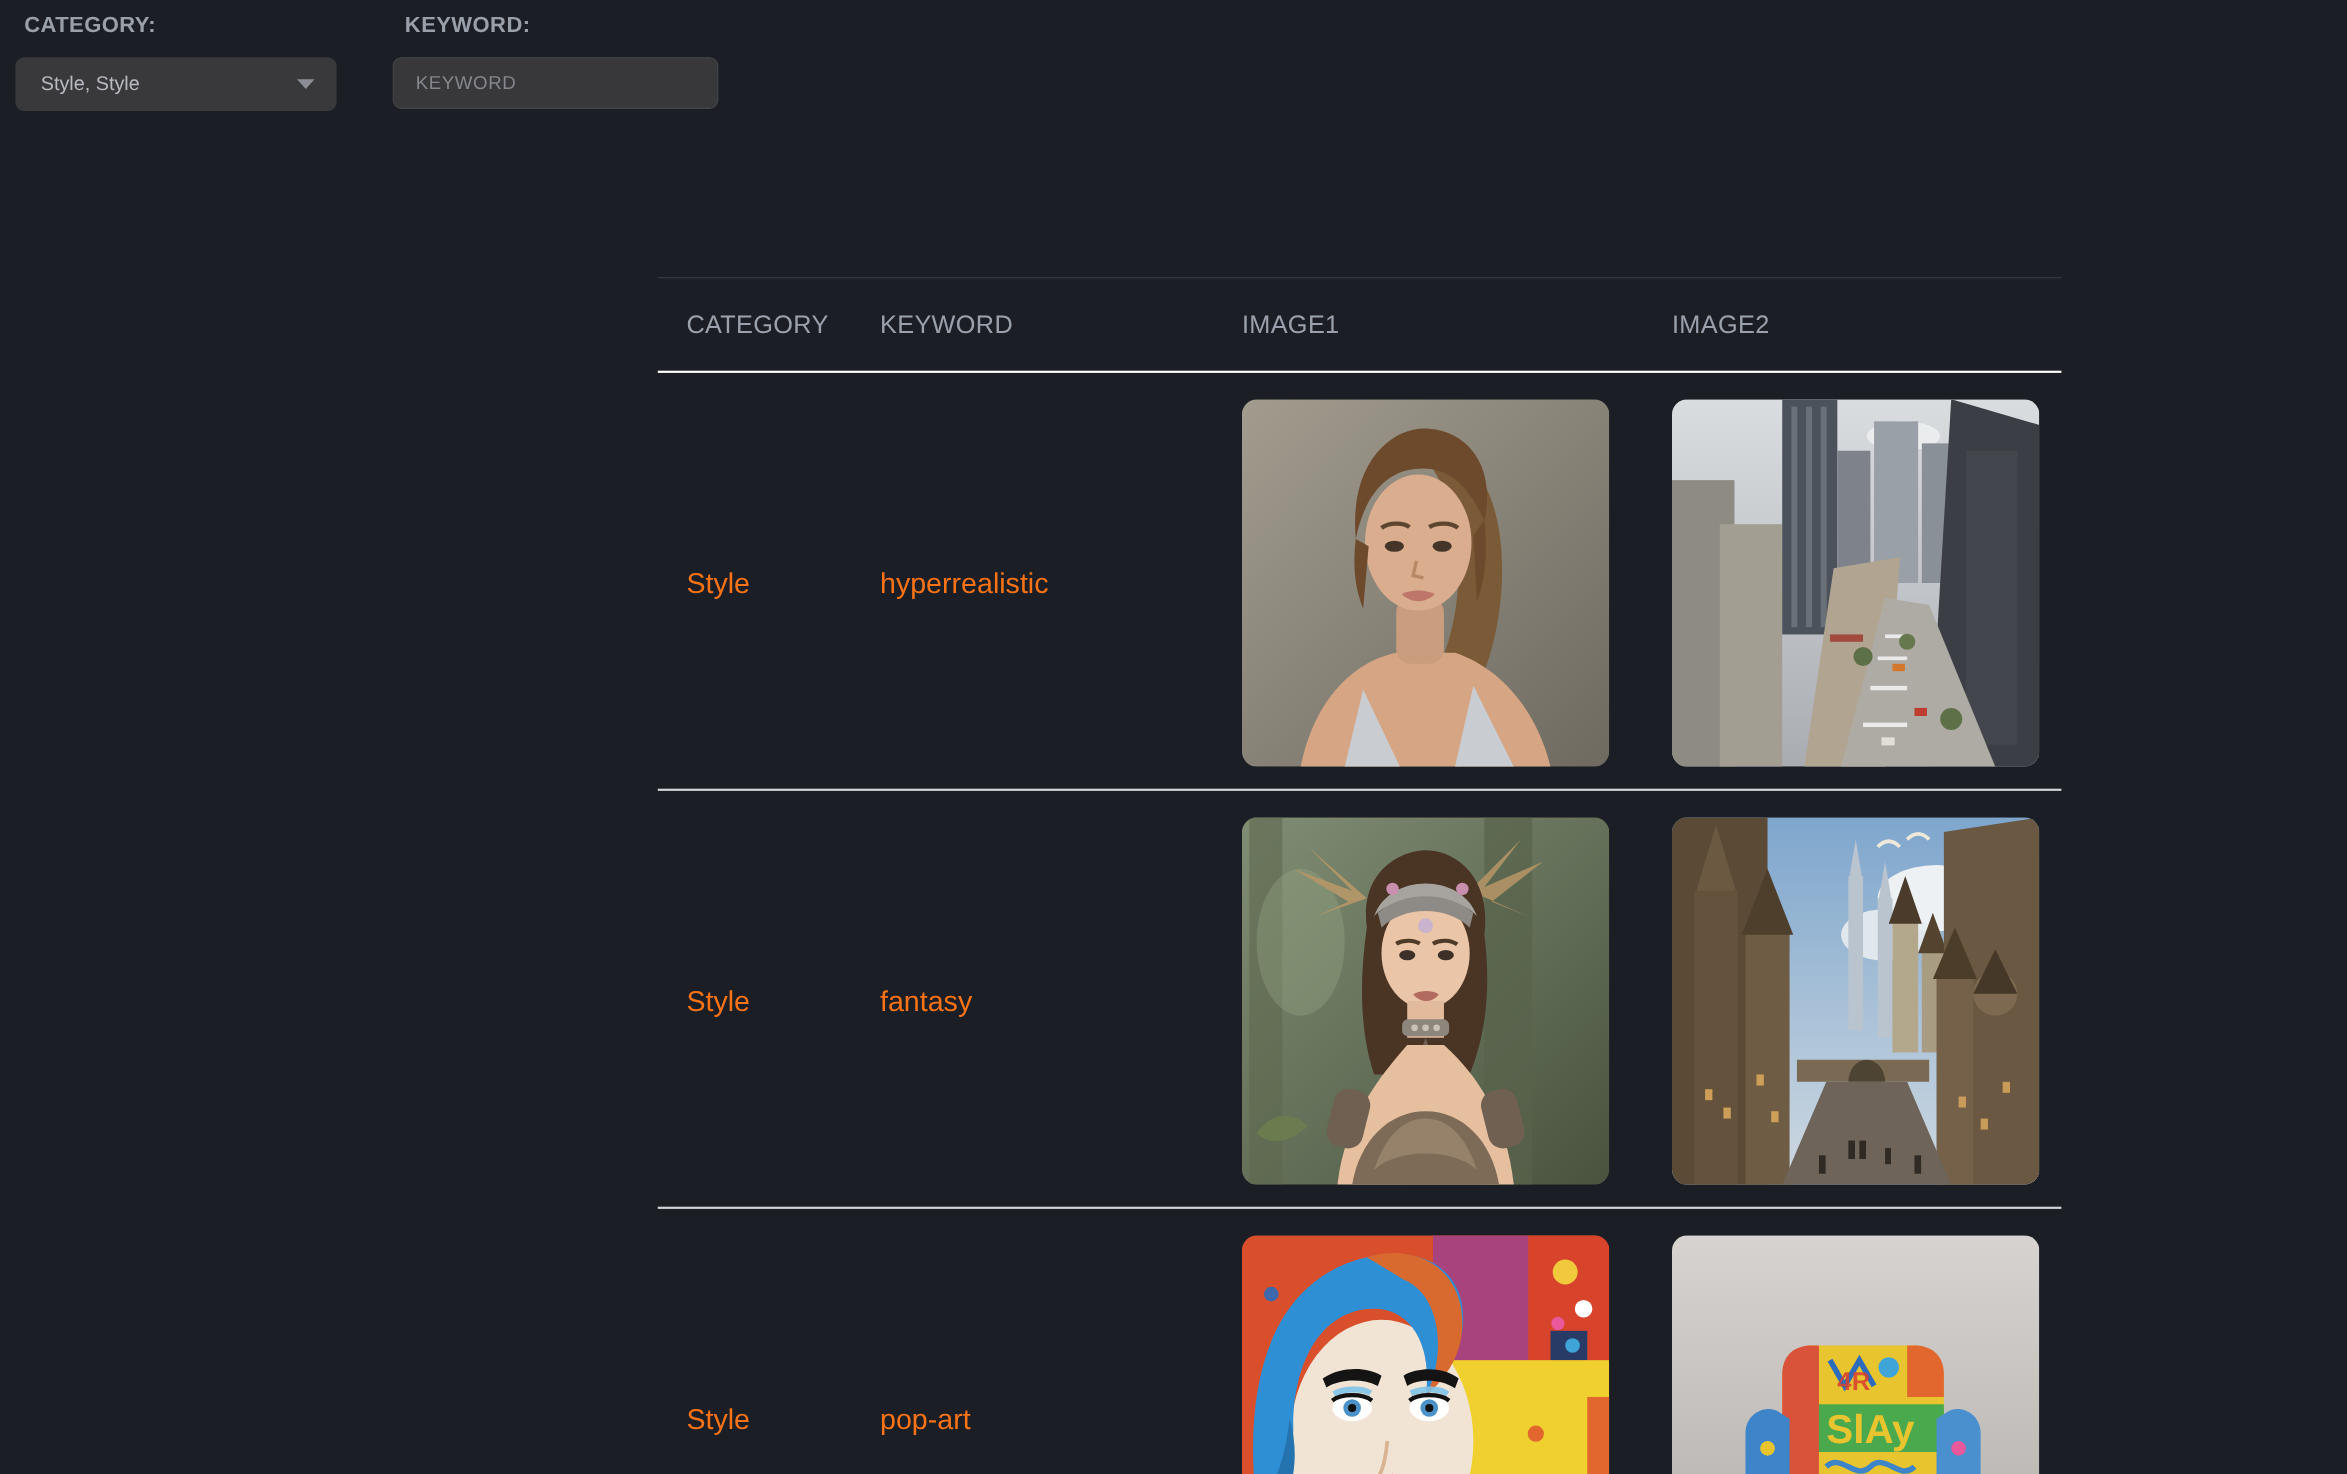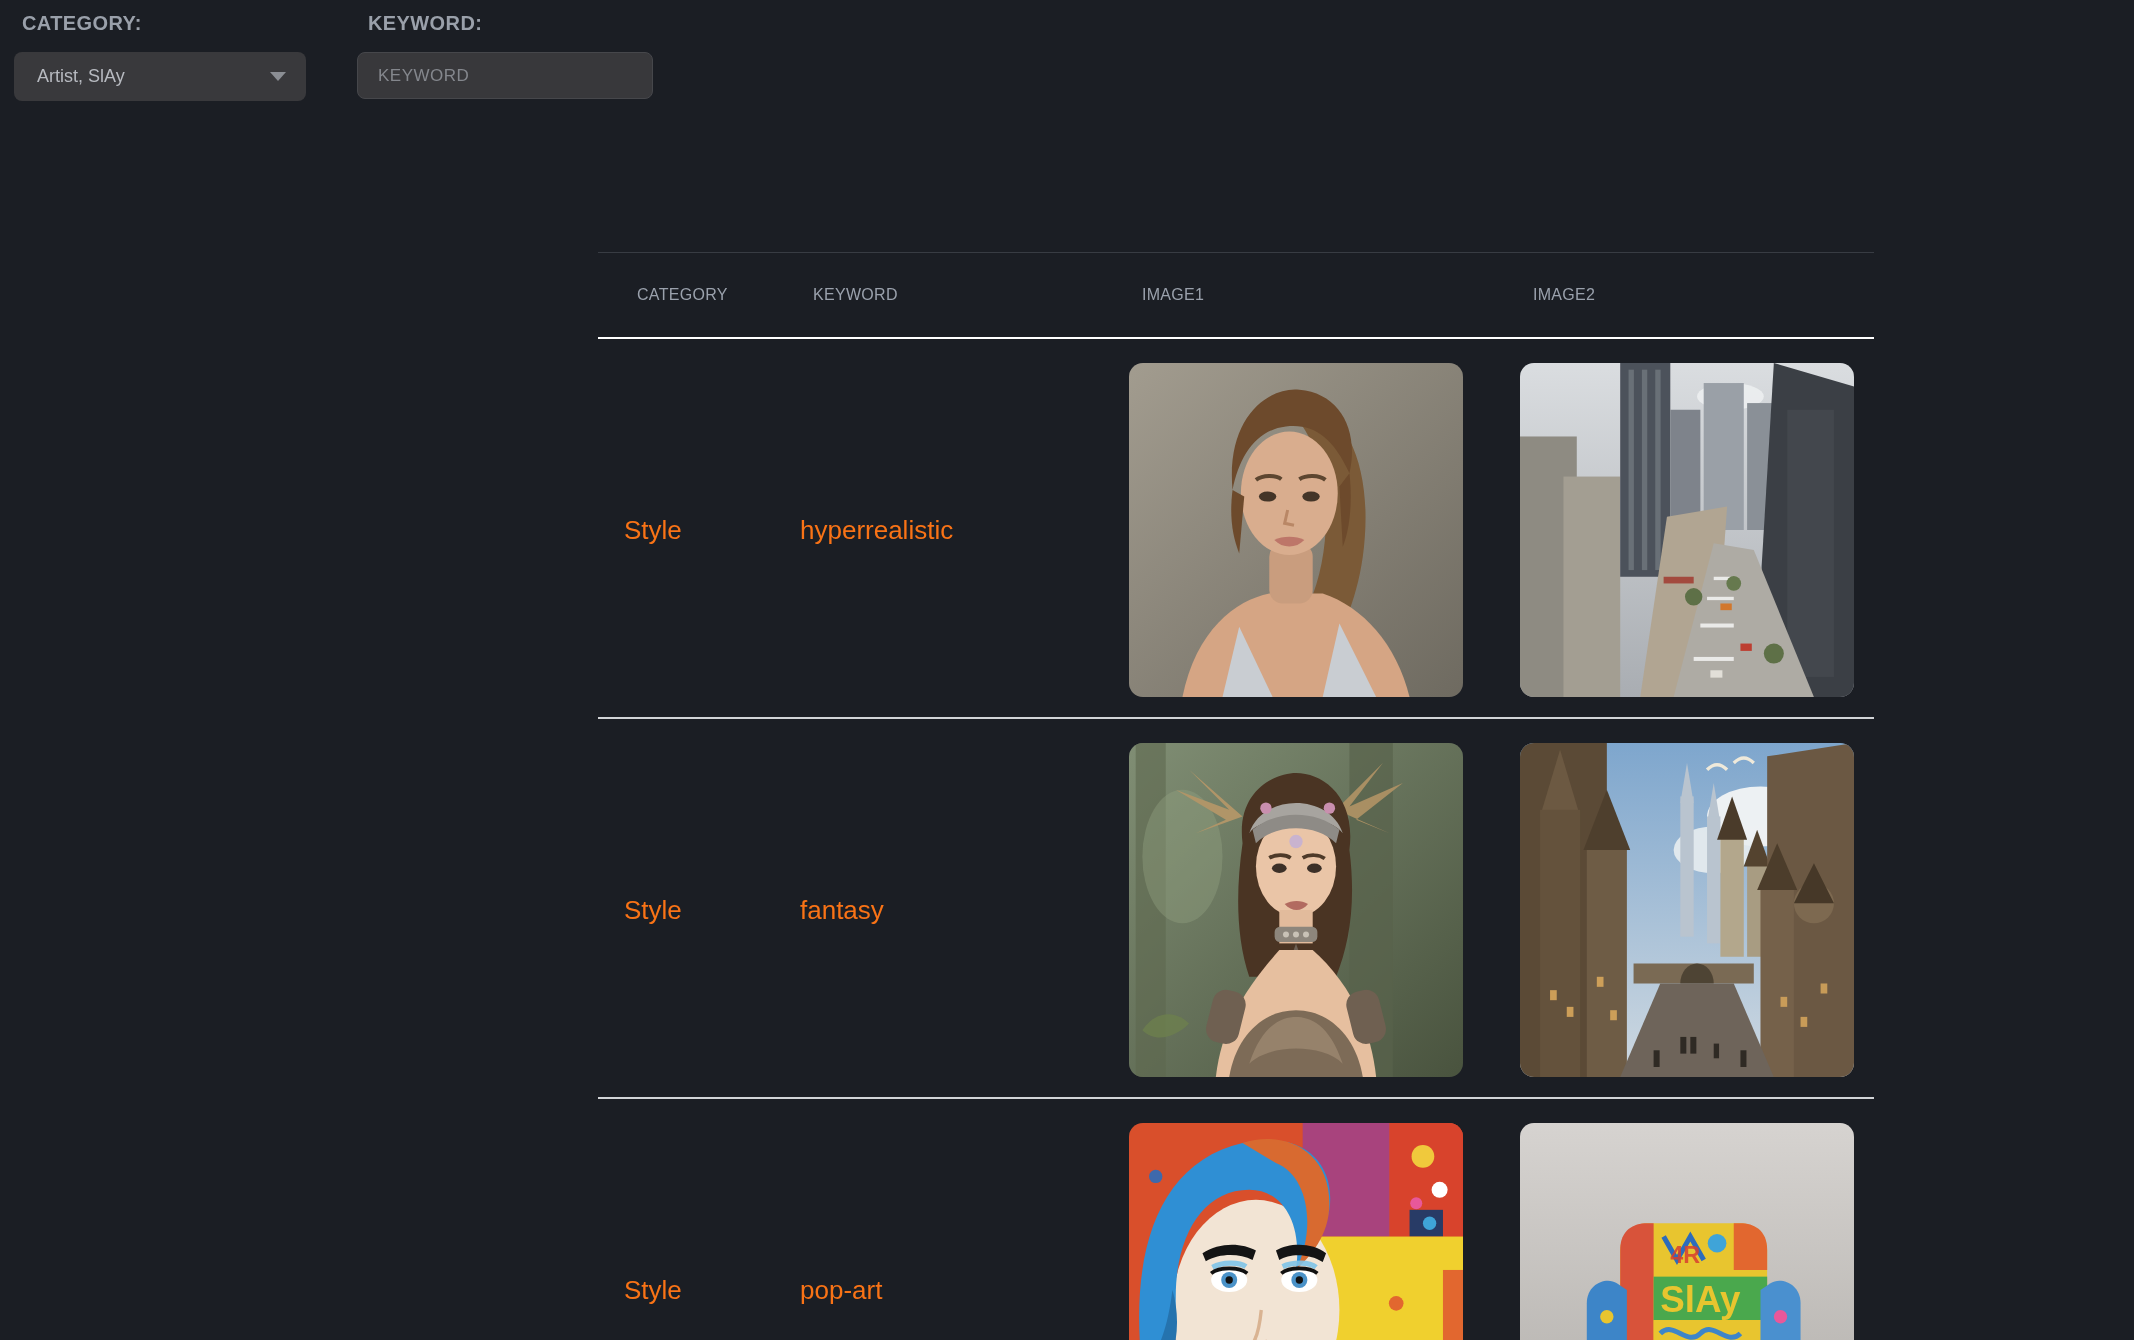--- a/index.html
+++ b/index.html
@@ -64,45 +64,44 @@
     display: grid;
     grid-template-columns: 176px 329px 391px auto;
     padding-left: 26px;
     align-items: center;
   }
   .thead {
     height: 86px;
     border-bottom: 2px solid #ffffff;
   }
   .th {
-    font-size: 16px;
+    font-size: 23px;
     color: #9aa1ac;
     letter-spacing: .3px;
-    margin-left: 13px;
   }
   .trow {
     padding-top: 24px;
     padding-bottom: 20px;
     border-bottom: 2px solid #d2d4d7;
   }
   .td { font-size: 26px; color: #f97316; }
   .thumb {
     width: 334px; height: 334px;
     border-radius: 14px;
     overflow: hidden;
     background: #2a2d33;
   }
   .thumb svg { display: block; width: 334px; height: 334px; }
 </style>
 </head>
 <body>
 
 <div class="filter-label" id="category-label">CATEGORY:</div>
 <div class="select-box" role="combobox">
-  <span class="value">Artist, SlAy</span>
+  <span class="value">Style, Style</span>
   <span class="chevron"></span>
 </div>
 
 <div class="filter-label" id="keyword-label">KEYWORD:</div>
 <input class="text-input" type="text" placeholder="KEYWORD" style="">
 
 <div class="table">
 
   <div class="thead">
     <div class="th">CATEGORY</div>

